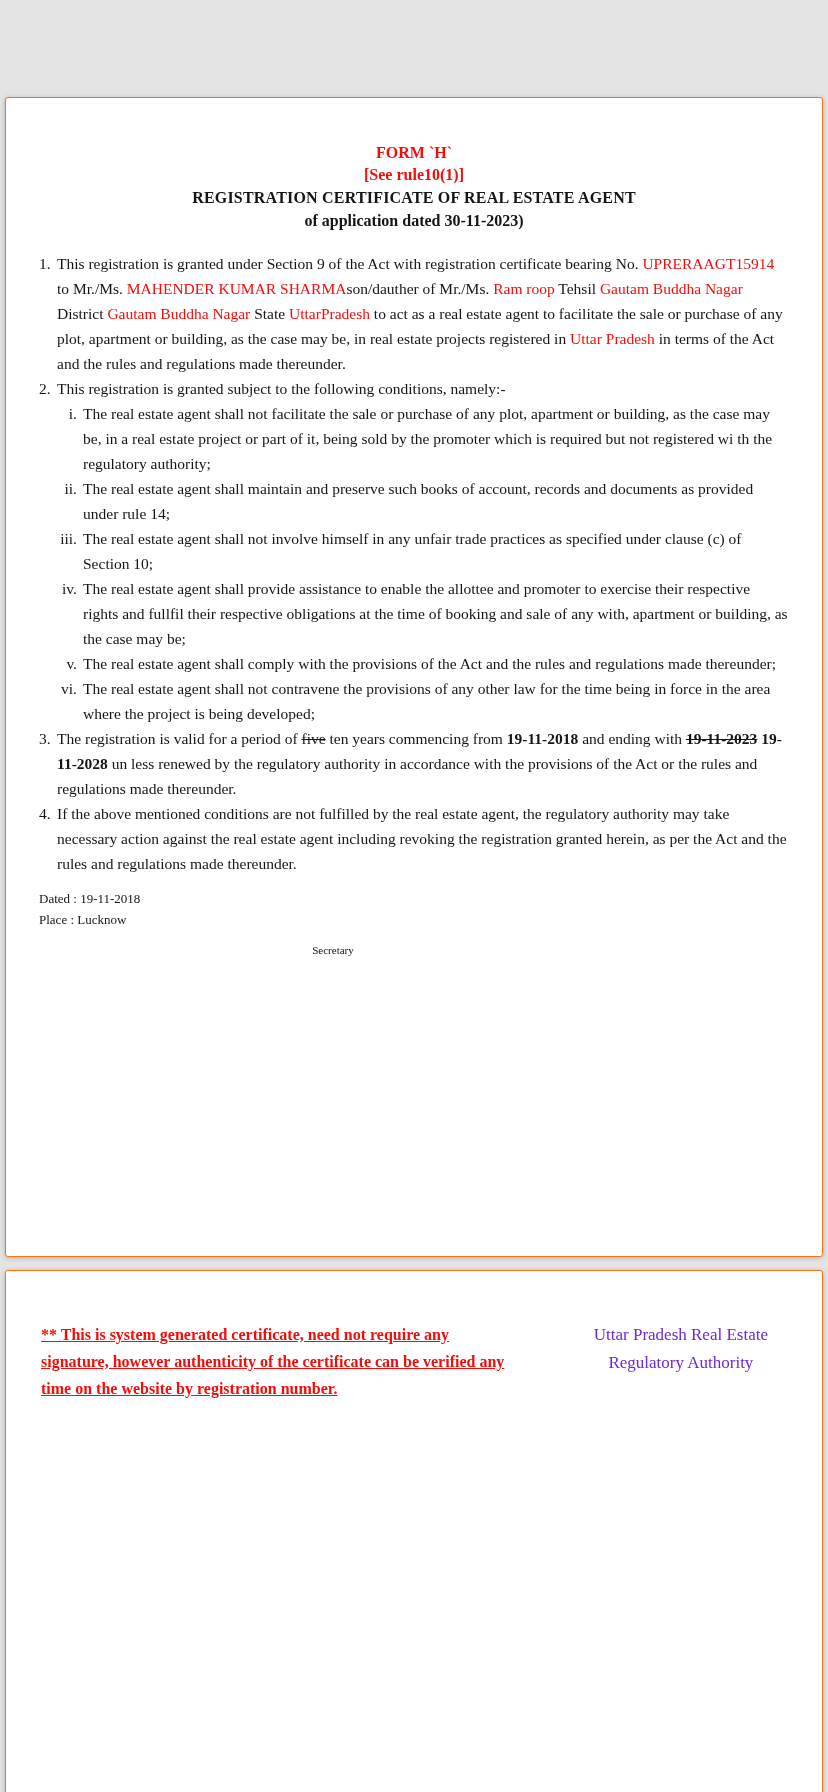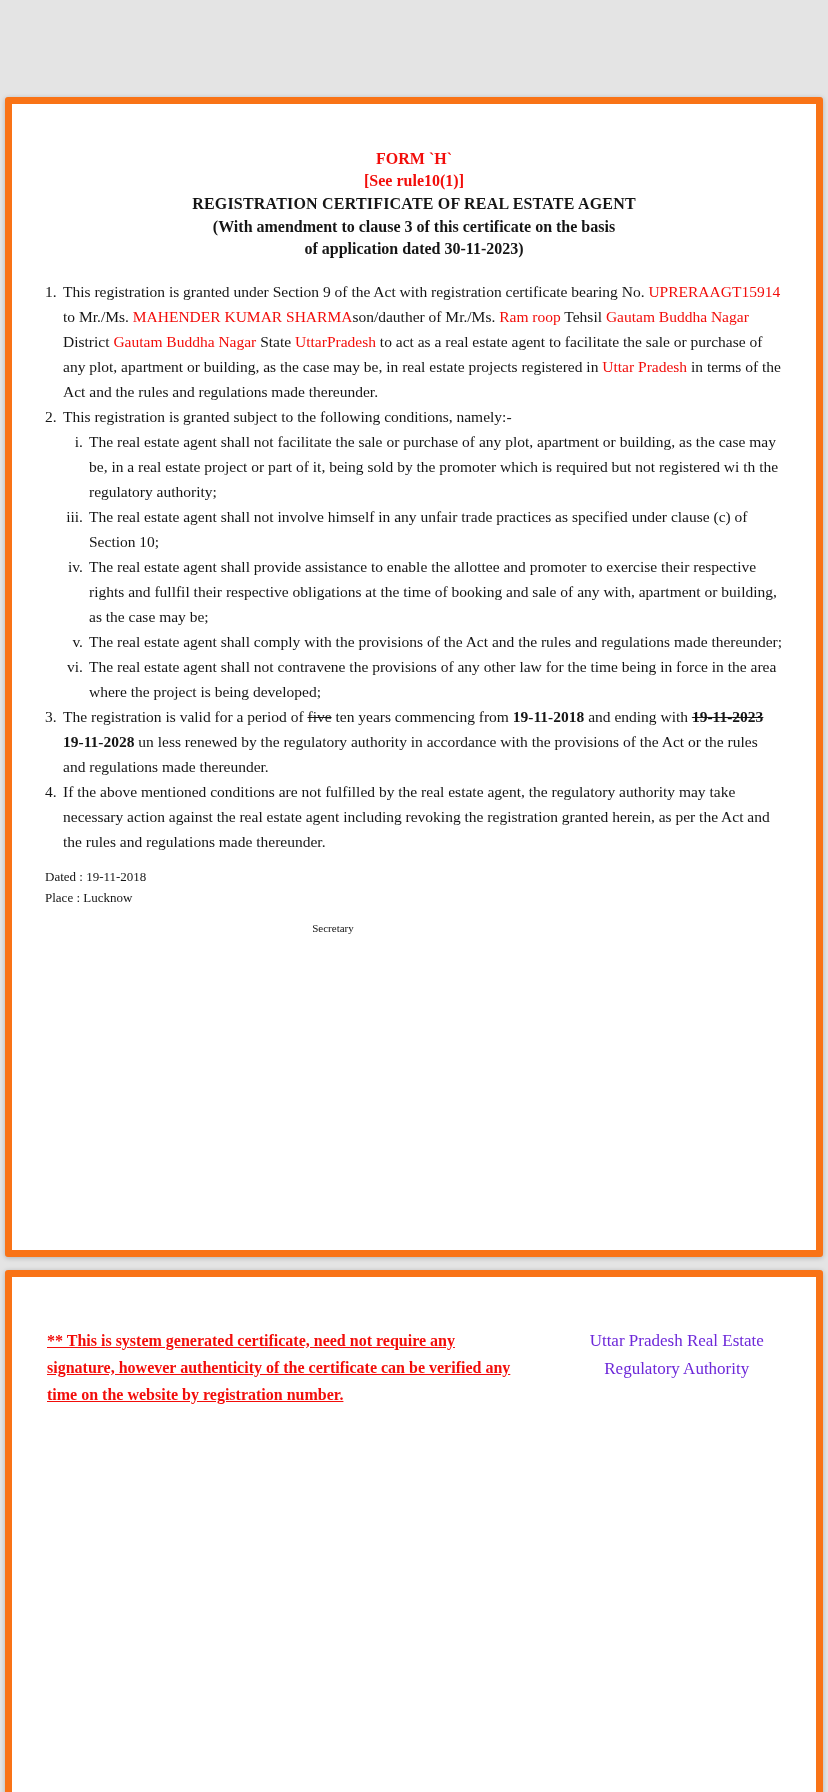--- a/index.html
+++ b/index.html
@@ -5,21 +5,21 @@
   * { margin:0; padding:0; box-sizing:border-box; }
   html,body { width:828px; height:1792px; overflow:hidden; }
   body {
     background:#e4e4e4;
     font-family:"Liberation Serif", serif;
     color:#151515;
   }
   .page {
     margin:0 5px;
     background:#fff;
-    border:7px solid #f97316;
+    border:1px solid #f97316;
     border-radius:3px;
     box-shadow:0 1px 5px rgba(0,0,0,.22);
   }
   #page1 { margin-top:97px; height:1160px; padding:44px 33px 0 33px; }
   #page2 { margin-top:13px; height:530px; padding:50px 30px 0 35px; display:flex; align-items:flex-start; }
 
   .doc-header { text-align:center; }
   .form-title, .rule-ref { color:var(--red); font-weight:bold; font-size:16px; line-height:22px; }
   .main-title { font-weight:bold; font-size:16px; line-height:24px; letter-spacing:.2px; }
   .amend { font-weight:bold; font-size:16px; line-height:22px; }
@@ -43,36 +43,39 @@
   .authority { width:225px; margin-left:30px; text-align:center; font-size:17px; line-height:28px; color:#6d28d9; }
 </style>
 </head>
 <body>
 
 <div class="page" id="page1">
   <div class="doc-header">
     <div class="form-title">FORM `H`</div>
     <div class="rule-ref">[See rule10(1)]</div>
     <div class="main-title">REGISTRATION CERTIFICATE OF REAL ESTATE AGENT</div>
-    <div class="amend">(With amendment to clause 3 of this certificate on the basis</div>
     <div class="amend">of application dated 30-11-2023)</div>
   </div>
 
   <div class="clauses">
       <div class="clause">
         <span class="cnum">1.</span>
         <div class="cbody"><span>This registration is granted under Section 9 of the Act with registration certificate bearing No. </span><span class="red">UPRERAAGT15914</span><span> to Mr./Ms. </span><span class="red">MAHENDER KUMAR SHARMA</span><span>son/dauther of Mr./Ms. </span><span class="red">Ram roop</span><span> Tehsil </span><span class="red">Gautam Buddha Nagar</span><span> District </span><span class="red">Gautam Buddha Nagar</span><span> State </span><span class="red">UttarPradesh</span><span> to act as a real estate agent to facilitate the sale or purchase of any plot, apartment or building, as the case may be, in real estate projects registered in </span><span class="red">Uttar Pradesh</span><span> in terms of the Act and the rules and regulations made thereunder.</span></div>
       </div>
       <div class="clause">
         <span class="cnum">2.</span>
         <div class="cbody"><span>This registration is granted subject to the following conditions, namely:-</span></div>
       </div>
       <div class="sub">
         <span class="snum">i.</span>
         <div class="cbody">The real estate agent shall not facilitate the sale or purchase of any plot, apartment or building, as the case may be, in a real estate project or part of it, being sold by the promoter which is required but not registered wi th the regulatory authority;</div>
+      </div>
+      <div class="sub">
+        <span class="snum">ii.</span>
+        <div class="cbody">The real estate agent shall maintain and preserve such books of account, records and documents as provided under rule 14;</div>
       </div>
       <div class="sub">
         <span class="snum">iii.</span>
         <div class="cbody">The real estate agent shall not involve himself in any unfair trade practices as specified under clause (c) of Section 10;</div>
       </div>
       <div class="sub">
         <span class="snum">iv.</span>
         <div class="cbody">The real estate agent shall provide assistance to enable the allottee and promoter to exercise their respective rights and fullfil their respective obligations at the time of booking and sale of any with, apartment or building, as the case may be;</div>
       </div>
       <div class="sub">

